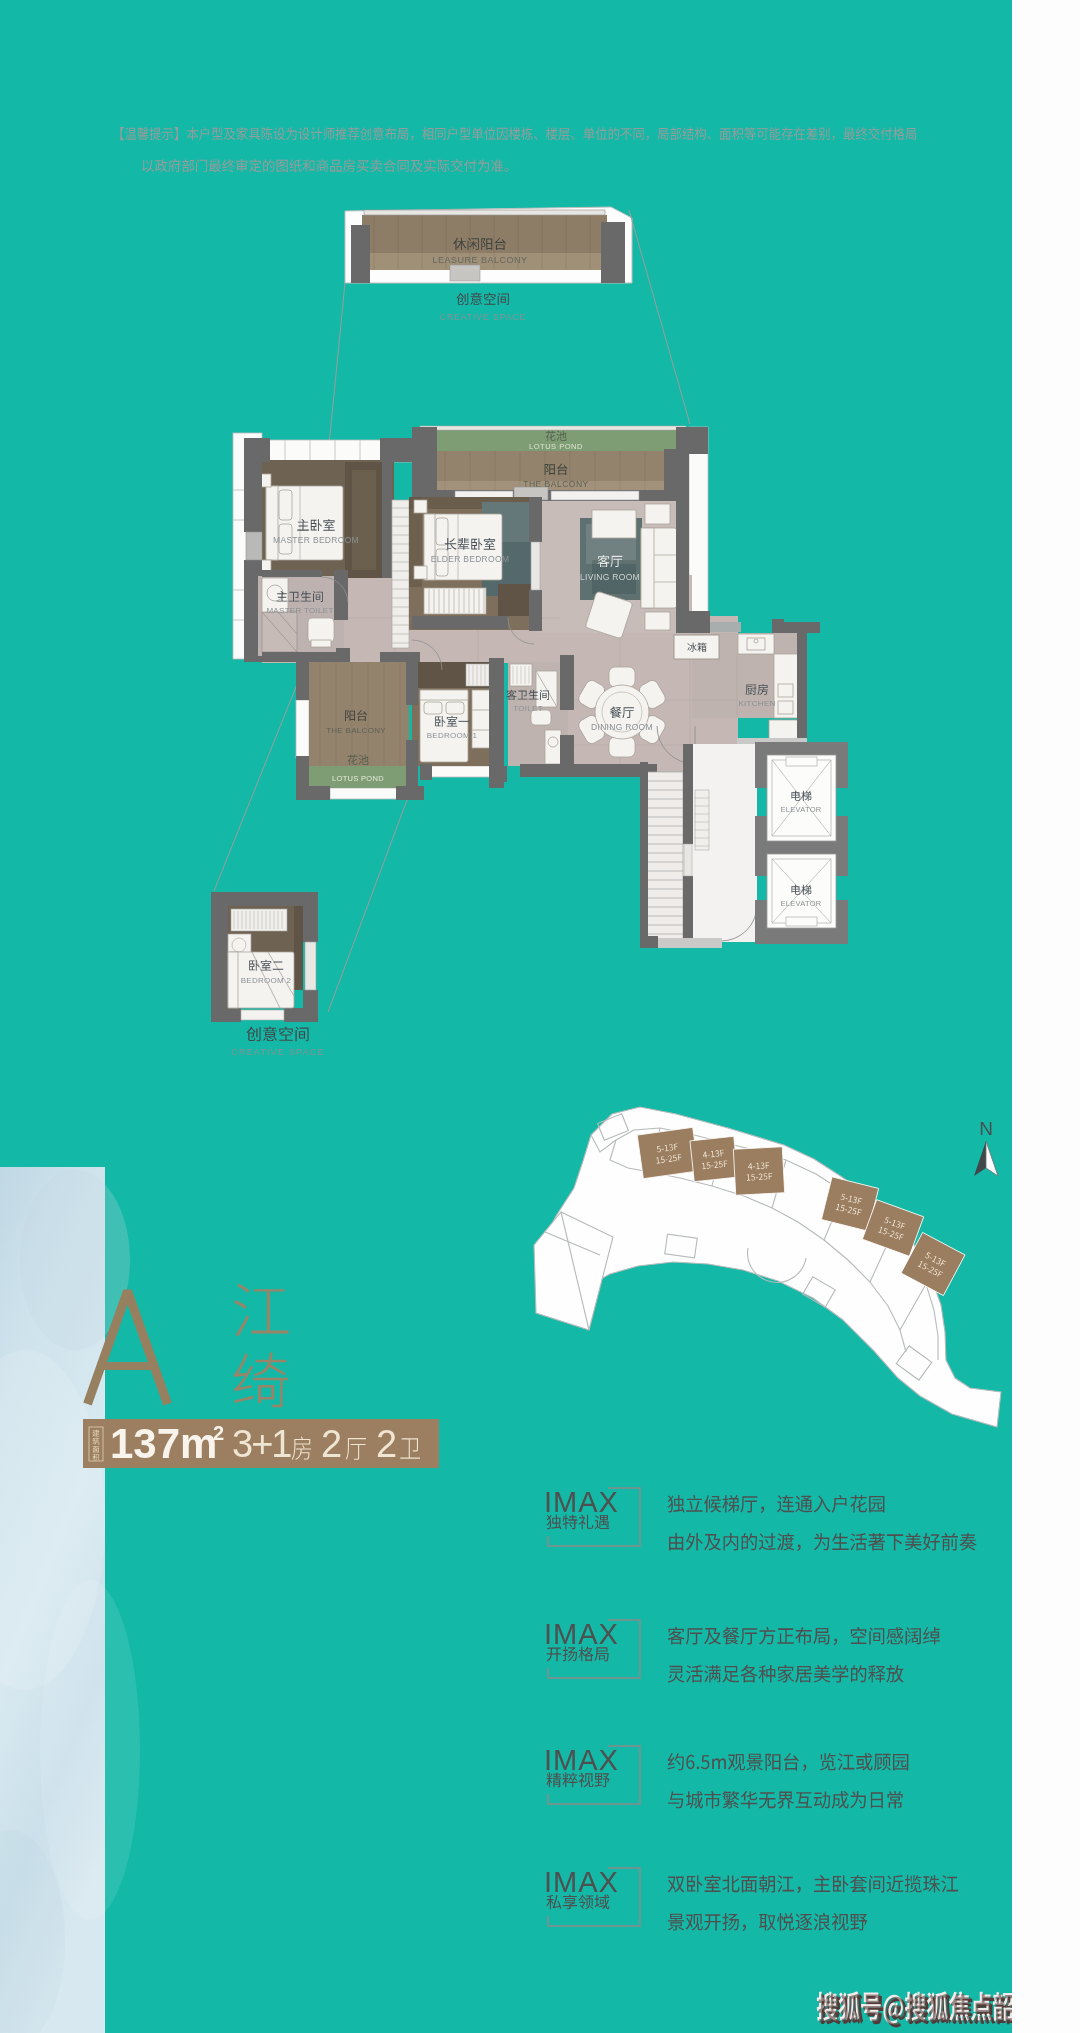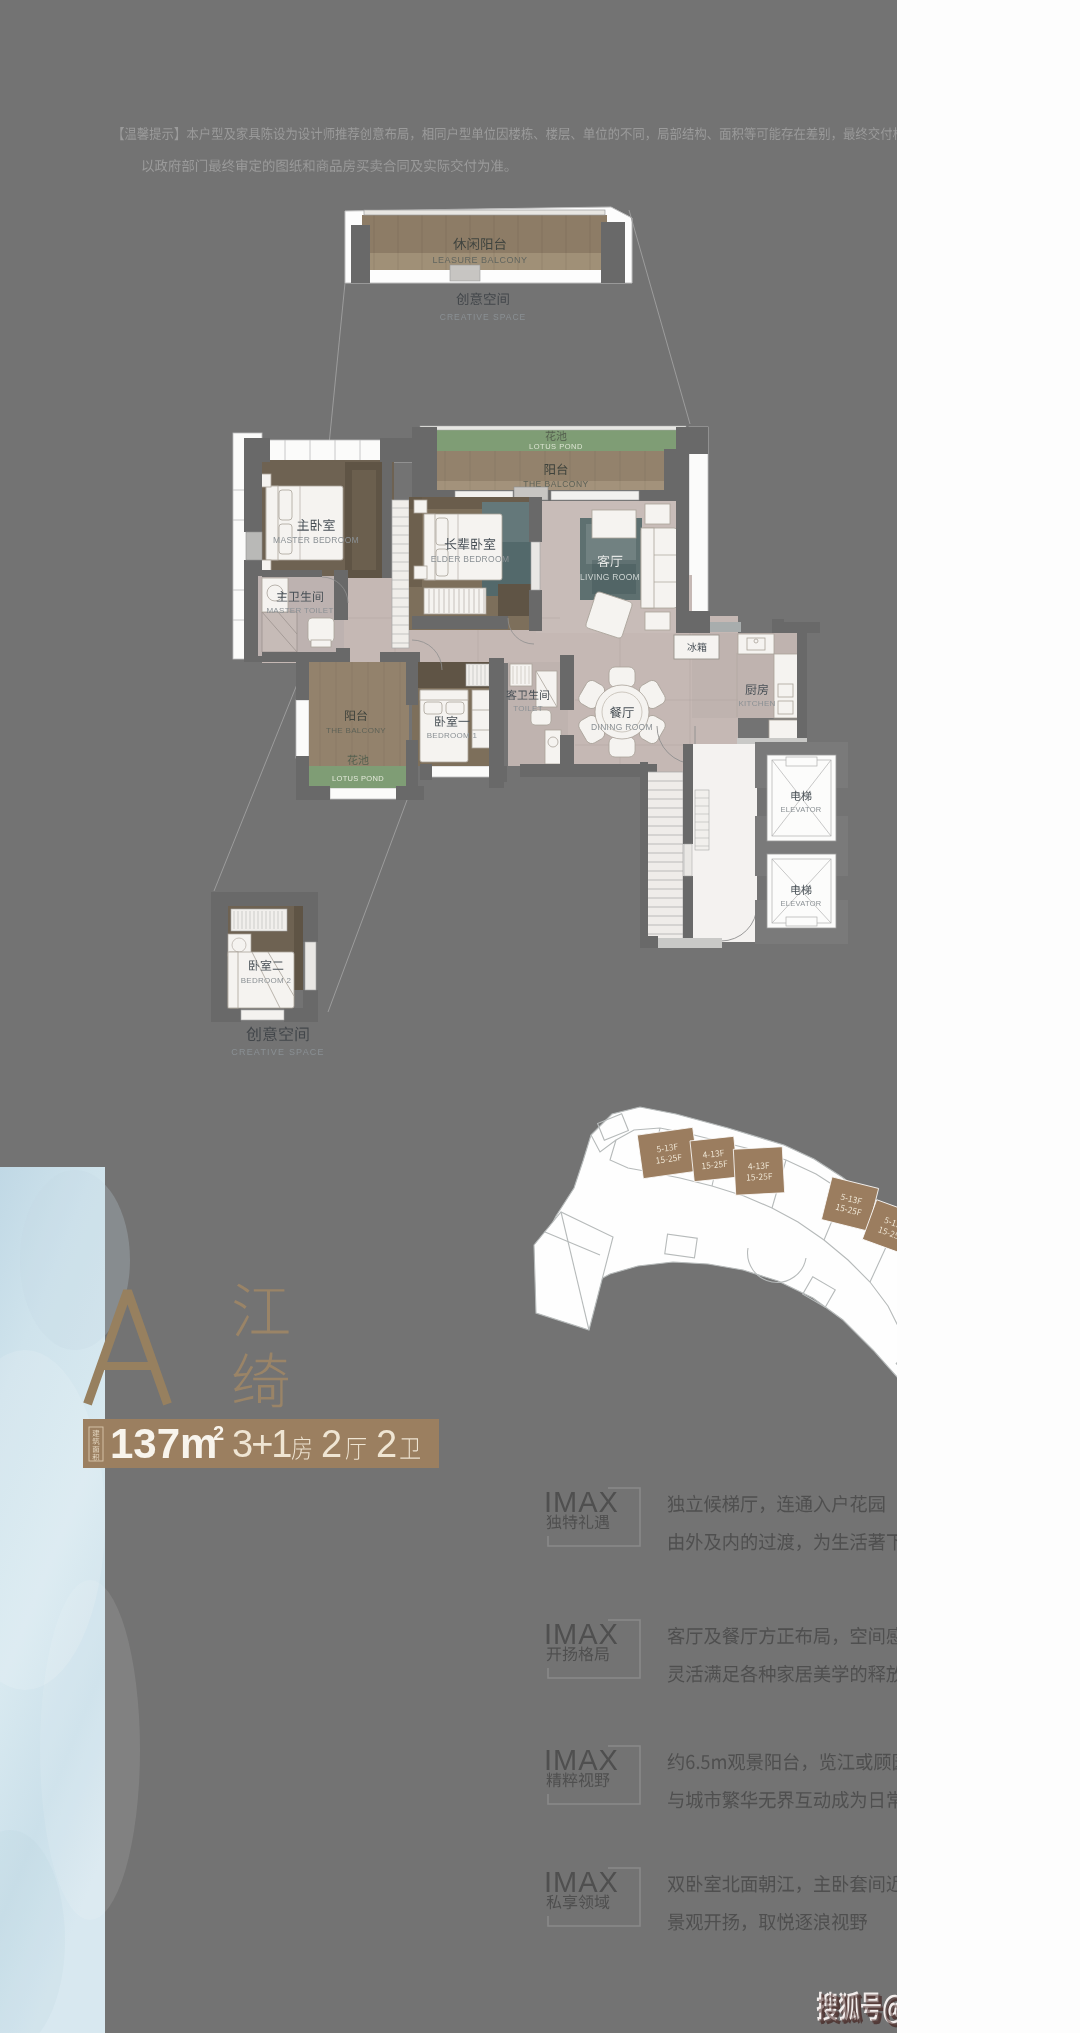--- a/index.html
+++ b/index.html
@@ -1,15 +1,15 @@
 <!DOCTYPE html>
 <html><head><meta charset="utf-8">
 <style>
   html,body{margin:0;padding:0;background:#fdfdfd;}
-  #page{position:relative;width:897px;height:2033px;background:#737373;overflow:hidden;}
+  #page{position:relative;width:1012px;height:2033px;background:#14b8a6;overflow:hidden;}
   svg{display:block}
 </style></head>
 <body>
 <div id="page">
 <svg width="1080" height="2033" viewBox="0 0 1080 2033" xmlns="http://www.w3.org/2000/svg">
 <defs>
 <linearGradient id="bluegrad" x1="0" y1="0" x2="0.3" y2="1">
 <stop offset="0" stop-color="#c0d8e5"></stop>
 <stop offset="0.25" stop-color="#cfe3ec"></stop>
 <stop offset="0.55" stop-color="#d8e9f0"></stop>

